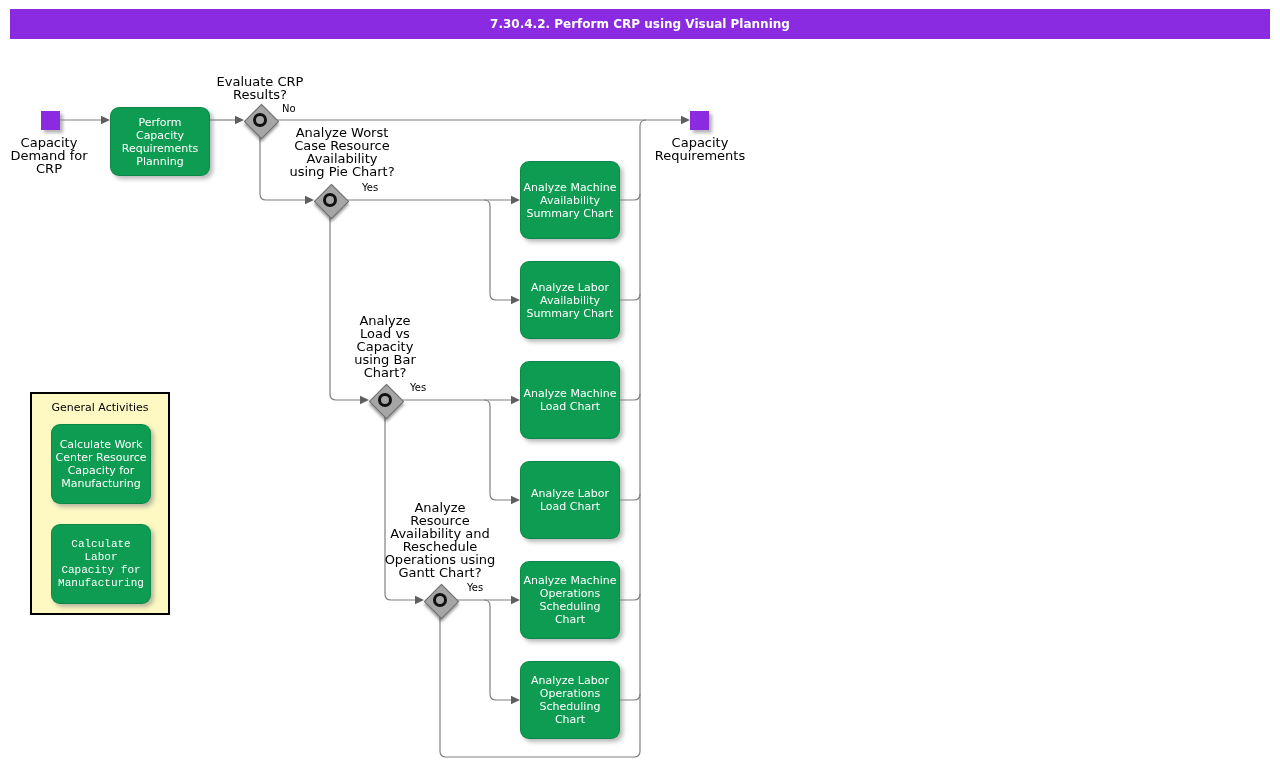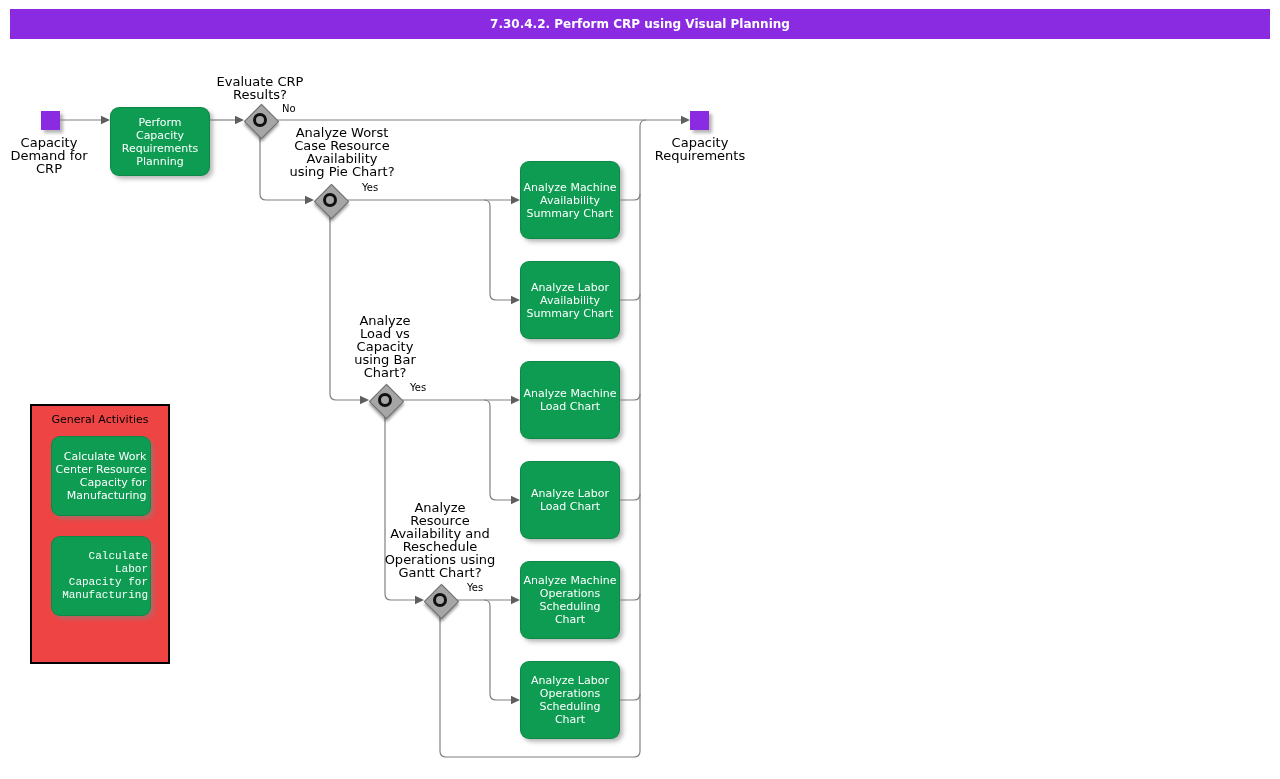--- a/index.html
+++ b/index.html
@@ -33,28 +33,28 @@
   .diamond .rot{
     position:absolute;left:4.5px;top:4.5px;width:23px;height:23px;
     background:#A6A6A6;border:1px solid #6F6F6F;transform:rotate(45deg);
     box-shadow:2px 2px 3px rgba(0,0,0,0.4);
   }
   .diamond .ring{
     position:absolute;left:9px;top:9px;width:8px;height:8px;
     border:3px solid #101010;border-radius:50%;
   }
   .ga-frame{
-    position:absolute;z-index:2;left:30px;top:404px;width:140px;height:260px;
-    border:2px solid #000000;box-sizing:border-box;background:#ef4444;
+    position:absolute;z-index:2;left:30px;top:392px;width:140px;height:223px;
+    border:2px solid #000000;box-sizing:border-box;background:#fef9c3;
   }
   .ga-title{
     position:absolute;left:0;top:7px;width:100%;text-align:center;
     font-size:11px;color:#000000;
   }
-  .ga-node{position:absolute;left:19px;width:100px;height:80px;text-align:right;}
+  .ga-node{position:absolute;left:19px;width:100px;height:80px;}
 </style>
 </head>
 <body>
 
 <div class="canvas">
 
   <div class="titlebar">
     <span>7.30.4.2. Perform CRP using Visual Planning</span>
   </div>
 

